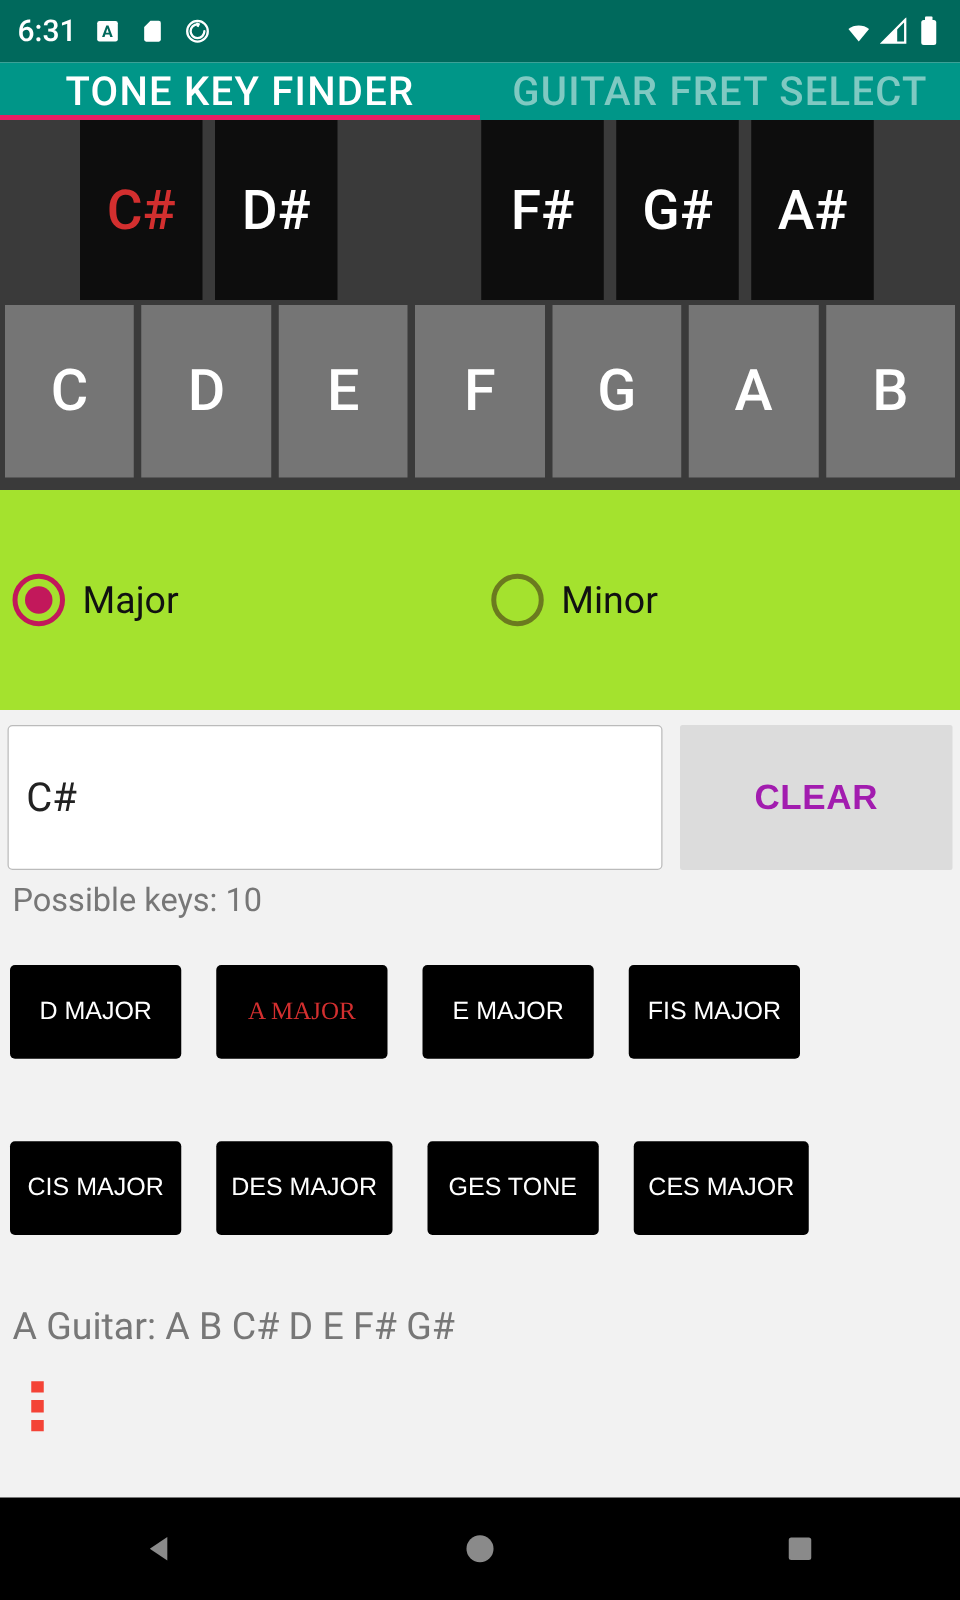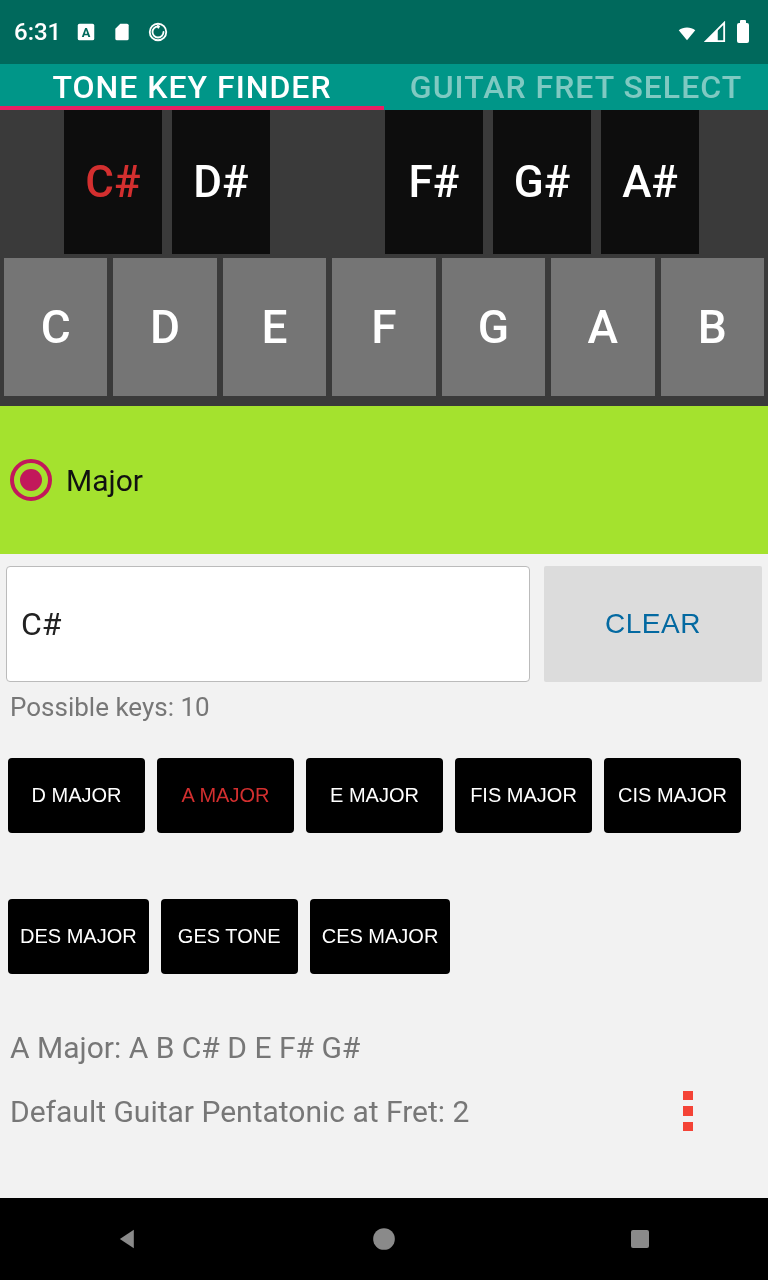--- a/index.html
+++ b/index.html
@@ -1,54 +1,54 @@
 <!DOCTYPE html>
 <html><head>
 <meta charset="utf-8">
 <style>
   * { box-sizing: border-box; margin: 0; padding: 0; }
   html, body { width: 768px; height: 1280px; font-family: Roboto, Arial, sans-serif; background: #f2f2f2; overflow: hidden; }
   
-  .status-bar { height: 64px; background: #00695c; display: flex; align-items: center; justify-content: space-between; padding: 0 14px; color: #fff; }
+  .status-bar { height: 50px; background: #00695c; display: flex; align-items: center; justify-content: space-between; padding: 0 14px; color: #fff; }
   .status-left { display: flex; align-items: center; gap: 14px; }
   .status-time { font-size: 24px; font-weight: 500; }
   .status-icon { width: 22px; height: 22px; display: inline-flex; align-items: center; justify-content: center; }
   .status-right { display: flex; align-items: center; gap: 6px; }
   
   .tabs { height: 46px; background: #009688; display: flex; position: relative; }
   .tab { flex: 1; display: flex; align-items: center; justify-content: center; font-size: 32px; font-weight: 500; letter-spacing: 1px; cursor: pointer; }
   .tab.active { color: #fff; }
   .tab.inactive { color: #7fc9c2; }
   .tab-indicator { position: absolute; bottom: 0; left: 0; width: 50%; height: 4px; background: #e91e63; }
   
   .piano { height: 296px; background: #3a3a3a; position: relative; }
   .black-row { display: flex; height: 144px; padding: 0 4px; }
   .black-key { width: 98px; background: #0d0d0d; display: flex; align-items: center; justify-content: center; font-size: 44px; font-weight: 500; color: #fff; margin: 0 5px; cursor: pointer; }
   .black-key.selected { color: #d32f2f; }
   .bk1 { margin-left: 60px; }
   .bk2 { margin-right: 110px; }
   .white-row { display: flex; height: 146px; padding: 4px 4px 4px 4px; gap: 6px; }
   .white-key { flex: 1; background: #757575; display: flex; align-items: center; justify-content: center; font-size: 46px; font-weight: 500; color: #fff; cursor: pointer; }
   
-  .mode-bar { height: 148px; background: #a4e22e; display: flex; align-items: center; padding: 0 10px; gap: 250px; }
+  .mode-bar { height: 176px; background: #a4e22e; display: flex; align-items: center; padding: 0 10px; gap: 250px; }
   .radio-wrap { display: flex; align-items: center; gap: 14px; cursor: pointer; }
   .radio-outer { width: 42px; height: 42px; border-radius: 50%; border: 4px solid #6b7a1f; display: flex; align-items: center; justify-content: center; }
   .radio-outer.checked { border-color: #c2185b; }
   .radio-inner { width: 22px; height: 22px; border-radius: 50%; background: #c2185b; }
   .radio-label { font-size: 30px; color: #111; }
   
   .input-row { display: flex; gap: 14px; padding: 12px 6px 8px 6px; height: 136px; }
   .note-field { flex: 1; background: #fff; border: 1px solid #bbb; border-radius: 4px; display: flex; align-items: center; padding: 0 14px; font-size: 32px; color: #222; }
-  .clear-btn { width: 218px; background: #dcdcdc; border: none; border-radius: 2px; font-size: 28px; font-weight: 400; color: #0369a1; cursor: pointer; letter-spacing: 0.5px; }
+  .clear-btn { width: 218px; background: #dcdcdc; border: none; border-radius: 2px; font-size: 28px; font-weight: 700; color: #a21caf; cursor: pointer; letter-spacing: 0.5px; }
   
   .possible { font-size: 26px; color: #777; padding: 2px 10px 16px 10px; }
   
-  .chips { display: flex; flex-wrap: wrap; gap: 12px; padding: 20px 8px 0 8px; row-gap: 66px; }
+  .chips { display: flex; flex-wrap: wrap; gap: 28px; padding: 20px 8px 0 8px; row-gap: 66px; }
   .chip { background: #000; color: #fff; font-size: 20px; font-weight: 500; padding: 26px 12px; border-radius: 4px; cursor: pointer; min-width: 137px; text-align: center; border: none; }
-  .chip.selected { color: #d32f2f; }
+  .chip.selected { color: #d32f2f; font-family: Liberation Serif, serif; }
   
   .scale-line { font-size: 30px; color: #777; padding: 56px 10px 4px 10px; }
   .pent-row { display: flex; align-items: center; justify-content: space-between; padding: 22px 10px 0 10px; }
   .pent-line { font-size: 30px; color: #777; }
   .kebab { width: 40px; height: 40px; display: flex; flex-direction: column; align-items: center; justify-content: center; gap: 6px; cursor: pointer; margin-right: 50px; }
   .kebab span { width: 10px; height: 10px; background: #f44336; }
   
   .nav-bar { position: absolute; bottom: 0; left: 0; right: 0; height: 82px; background: #000; display: flex; align-items: center; justify-content: space-around; }
   .nav-btn { width: 40px; height: 40px; display: flex; align-items: center; justify-content: center; cursor: pointer; }
 </style>
@@ -124,43 +124,46 @@
   </div>
 </div>
 
 <div class="mode-bar">
   <div class="radio-wrap">
     <div class="radio-outer checked">
         <div class="radio-inner"></div>
       </div>
     <span class="radio-label">Major</span>
   </div>
+  <div class="radio-wrap">
+    <div class="radio-outer"></div>
+    <span class="radio-label">Minor</span>
+  </div>
 </div>
 
 <div class="input-row">
   <div class="note-field">C#</div>
   <button class="clear-btn">CLEAR</button>
 </div>
 
 <div class="possible">Possible keys: 10</div>
 
 <div class="chips">
   <button class="chip">D MAJOR</button>
   <button class="chip selected">A MAJOR</button>
   <button class="chip">E MAJOR</button>
   <button class="chip">FIS MAJOR</button>
   <button class="chip">CIS MAJOR</button>
   <button class="chip">DES MAJOR</button>
   <button class="chip">GES TONE</button>
   <button class="chip">CES MAJOR</button>
 </div>
 
-<div class="scale-line">A Major: A B C# D E F# G#</div>
+<div class="scale-line">A Guitar: A B C# D E F# G#</div>
 <div class="pent-row">
-  <div class="pent-line">Default Guitar Pentatonic at Fret: 2</div>
   <div class="kebab">
     <span></span>
       <span></span>
       <span></span>
   </div>
 </div>
 
 <div class="nav-bar">
   <div class="nav-btn">
     <svg width="28" height="28" viewBox="0 0 24 24" fill="#8a8a8a">

